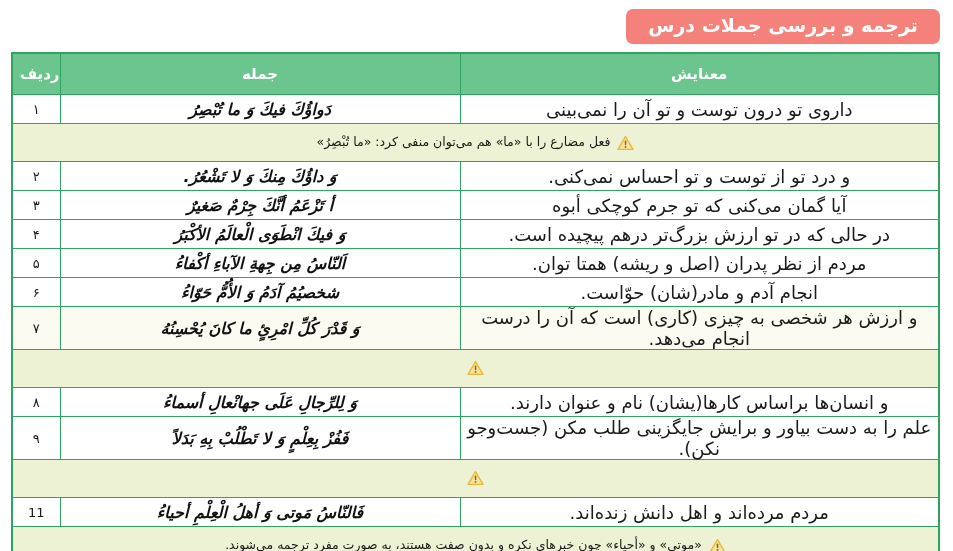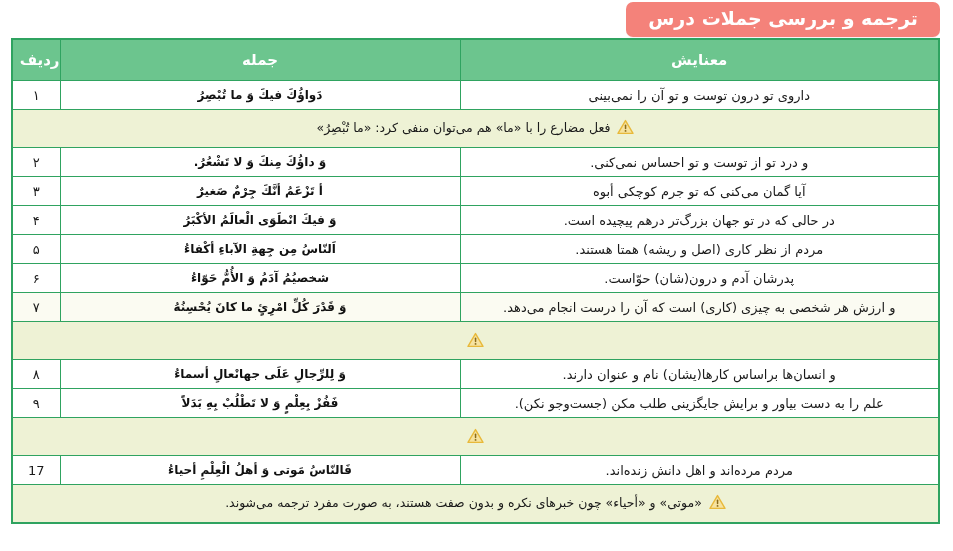--- a/index.html
+++ b/index.html
@@ -14,21 +14,21 @@
     font-family: "DejaVu Sans", "Liberation Sans", sans-serif;
     overflow: hidden;
     position: relative;
   }
 
   
   .banner-wrap {
     display: flex;
     justify-content: flex-start;
     align-items: center;
-    height: 38px;
+    height: 52px;
     padding: 0;
     margin: 0;
   }
   .banner {
     margin-right: 13px;
     background: #f4827a;
     color: #ffffff;
     font-size: 19px;
     font-weight: bold;
     line-height: 1;
@@ -77,30 +77,31 @@
   thead th.hdr-num { border-top-left-radius: 0; padding-left: 24px; }
 
   td.cell-num {
     text-align: center;
     font-size: 13px;
     color: #1a1a1a;
     height: 28px;
   }
   td.cell-sent {
     text-align: center;
-    font-size: 12px;
+    font-size: 16px;
     font-weight: bold;
     color: #111111;
     padding: 4px 10px;
     height: 28px;
     direction: rtl;
+    font-style: italic;
   }
   td.cell-trans {
     text-align: center;
-    font-size: 13px;
+    font-size: 18px;
     color: #1a1a1a;
     padding: 4px 10px;
     height: 28px;
     direction: rtl;
   }
 
   tr.tinted td.cell-sent,
   tr.tinted td.cell-trans,
   tr.tinted td.cell-num {
     background: #fbfbf2;
@@ -108,21 +109,21 @@
 
   
   tr.note-row td {
     background: #eef2d5;
     padding: 5px 10px 6px 10px;
     height: 26px;
   }
   .note-inner {
     display: flex;
     flex-direction: row;
-    align-items: flex-start;
+    align-items: flex-end;
     justify-content: center;
     gap: 7px;
     direction: rtl;
   }
   .note-text {
     font-size: 12.5px;
     color: #1a1a1a;
     line-height: 1.5;
     direction: rtl;
     text-align: center;
@@ -178,31 +179,31 @@
           <td class="cell-trans">و درد تو از توست و تو احساس نمی‌کنی.</td>
           <td class="cell-sent">وَ داؤُكَ مِنكَ وَ لا تَشْعُرُ.</td>
           <td class="cell-num">۲</td>
         </tr>
         <tr class="data-row">
           <td class="cell-trans">آیا گمان می‌کنی که تو جرم کوچکی أبوه</td>
           <td class="cell-sent">أ تَزْعَمُ أنَّكَ جِرْمٌ صَغيرٌ</td>
           <td class="cell-num">۳</td>
         </tr>
         <tr class="data-row">
-          <td class="cell-trans">در حالی که در تو جهان بزرگ‌تر درهم پیچیده است.</td>
+          <td class="cell-trans">در حالی که در تو ارزش بزرگ‌تر درهم پیچیده است.</td>
           <td class="cell-sent">وَ فيكَ انْطَوَى الْعالَمُ الأكْبَرُ</td>
           <td class="cell-num">۴</td>
         </tr>
         <tr class="data-row">
-          <td class="cell-trans">مردم از نظر کاری (اصل و ریشه) همتا هستند.</td>
+          <td class="cell-trans">مردم از نظر پدران (اصل و ریشه) همتا توان.</td>
           <td class="cell-sent">اَلنّاسُ مِن جِهةِ الآباءِ أكْفاءُ</td>
           <td class="cell-num">۵</td>
         </tr>
         <tr class="data-row">
-          <td class="cell-trans">پدرشان آدم و درون(شان) حوّاست.</td>
+          <td class="cell-trans">انجام آدم و مادر(شان) حوّاست.</td>
           <td class="cell-sent">شخصیُمُ آدَمُ وَ الأُمُّ حَوّاءُ</td>
           <td class="cell-num">۶</td>
         </tr>
         <tr class="data-row tinted">
           <td class="cell-trans">و ارزش هر شخصی به چیزی (کاری) است که آن را درست انجام می‌دهد.</td>
           <td class="cell-sent">وَ قَدْرَ كُلِّ امْرِئٍ ما كانَ يُحْسِنُهُ</td>
           <td class="cell-num">۷</td>
         </tr>
         <tr class="note-row">
           <td colspan="3">
@@ -232,21 +233,21 @@
                   <path d="M8.5 1.6 L16 14.4 L1 14.4 Z" fill="#f6e3a0" stroke="#e8b93a" stroke-width="1.4" stroke-linejoin="round"></path>
                   <rect x="7.8" y="5.6" width="1.5" height="4.6" rx="0.7" fill="#8a6a18"></rect>
                   <circle cx="8.55" cy="11.9" r="0.95" fill="#8a6a18"></circle>
                 </svg></span>
             </div>
           </td>
         </tr>
         <tr class="data-row">
           <td class="cell-trans">مردم مرده‌اند و اهل دانش زنده‌اند.</td>
           <td class="cell-sent">فَالنّاسُ مَوتى وَ أهلُ الْعِلْمِ أحياءُ</td>
-          <td class="cell-num">17</td>
+          <td class="cell-num">11</td>
         </tr>
         <tr class="note-row">
           <td colspan="3">
             <div class="note-inner">
               <span class="warn-icon"><svg width="17" height="16" viewBox="0 0 17 16">
                   <path d="M8.5 1.6 L16 14.4 L1 14.4 Z" fill="#f6e3a0" stroke="#e8b93a" stroke-width="1.4" stroke-linejoin="round"></path>
                   <rect x="7.8" y="5.6" width="1.5" height="4.6" rx="0.7" fill="#8a6a18"></rect>
                   <circle cx="8.55" cy="11.9" r="0.95" fill="#8a6a18"></circle>
                 </svg></span>
               <span class="note-text">«موتى» و «أحياء» چون خبرهای نکره و بدون صفت هستند، به صورت مفرد ترجمه می‌شوند.</span>

